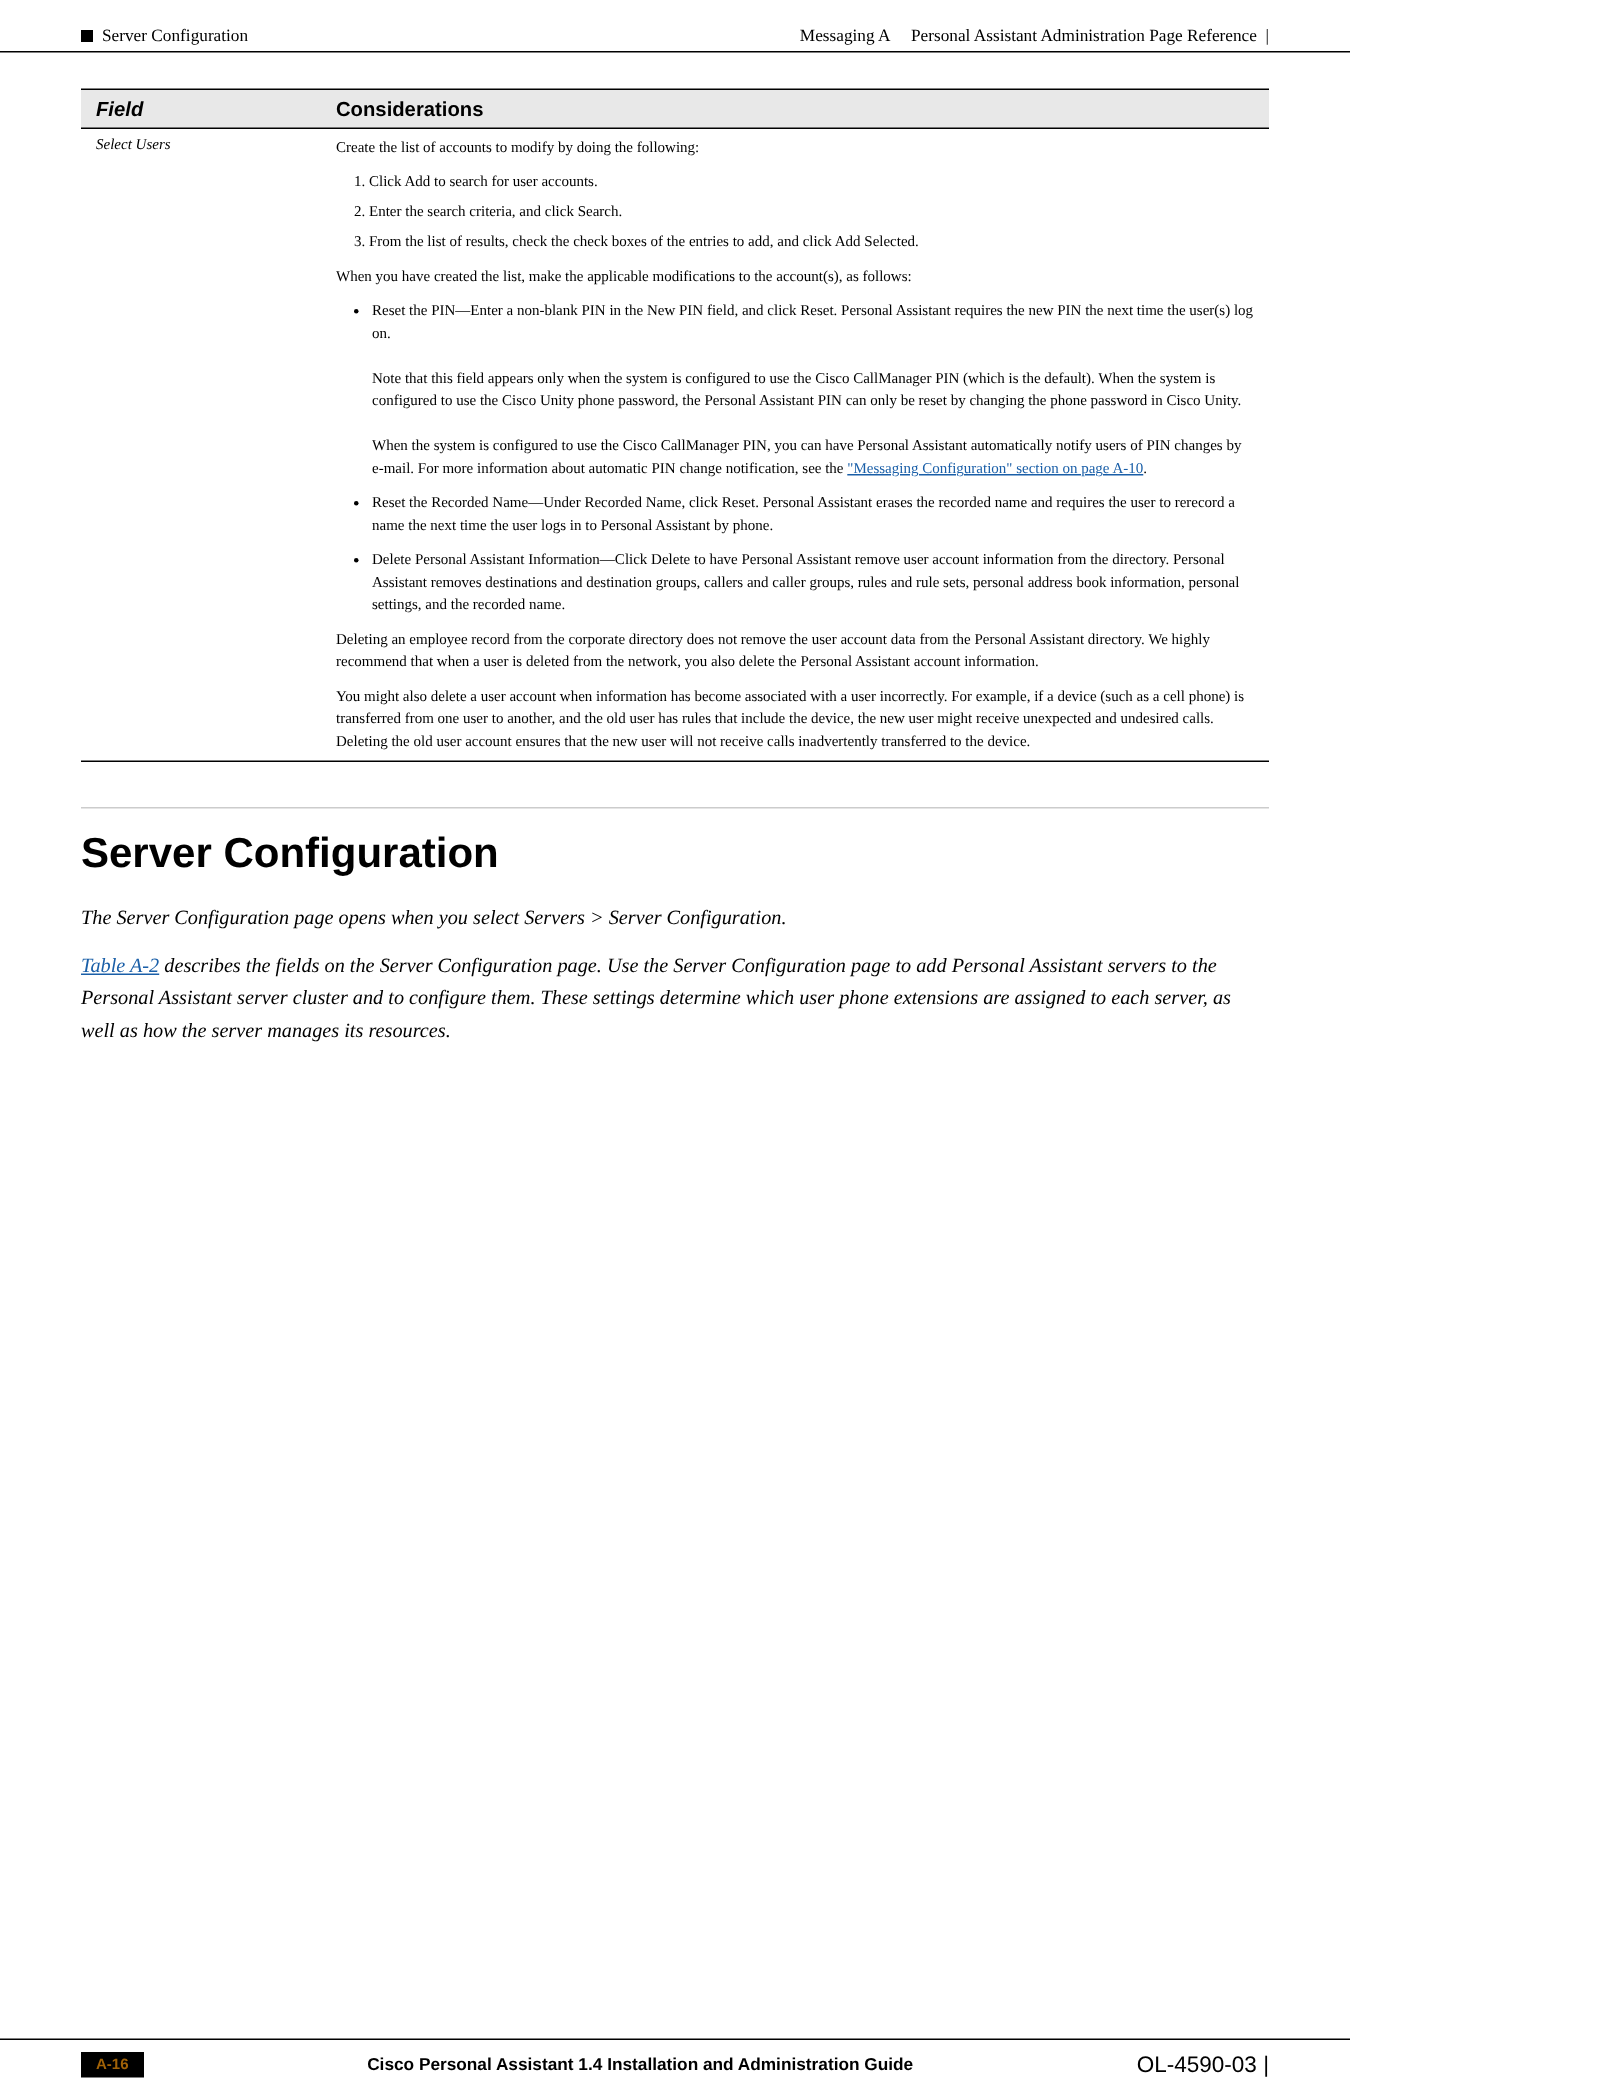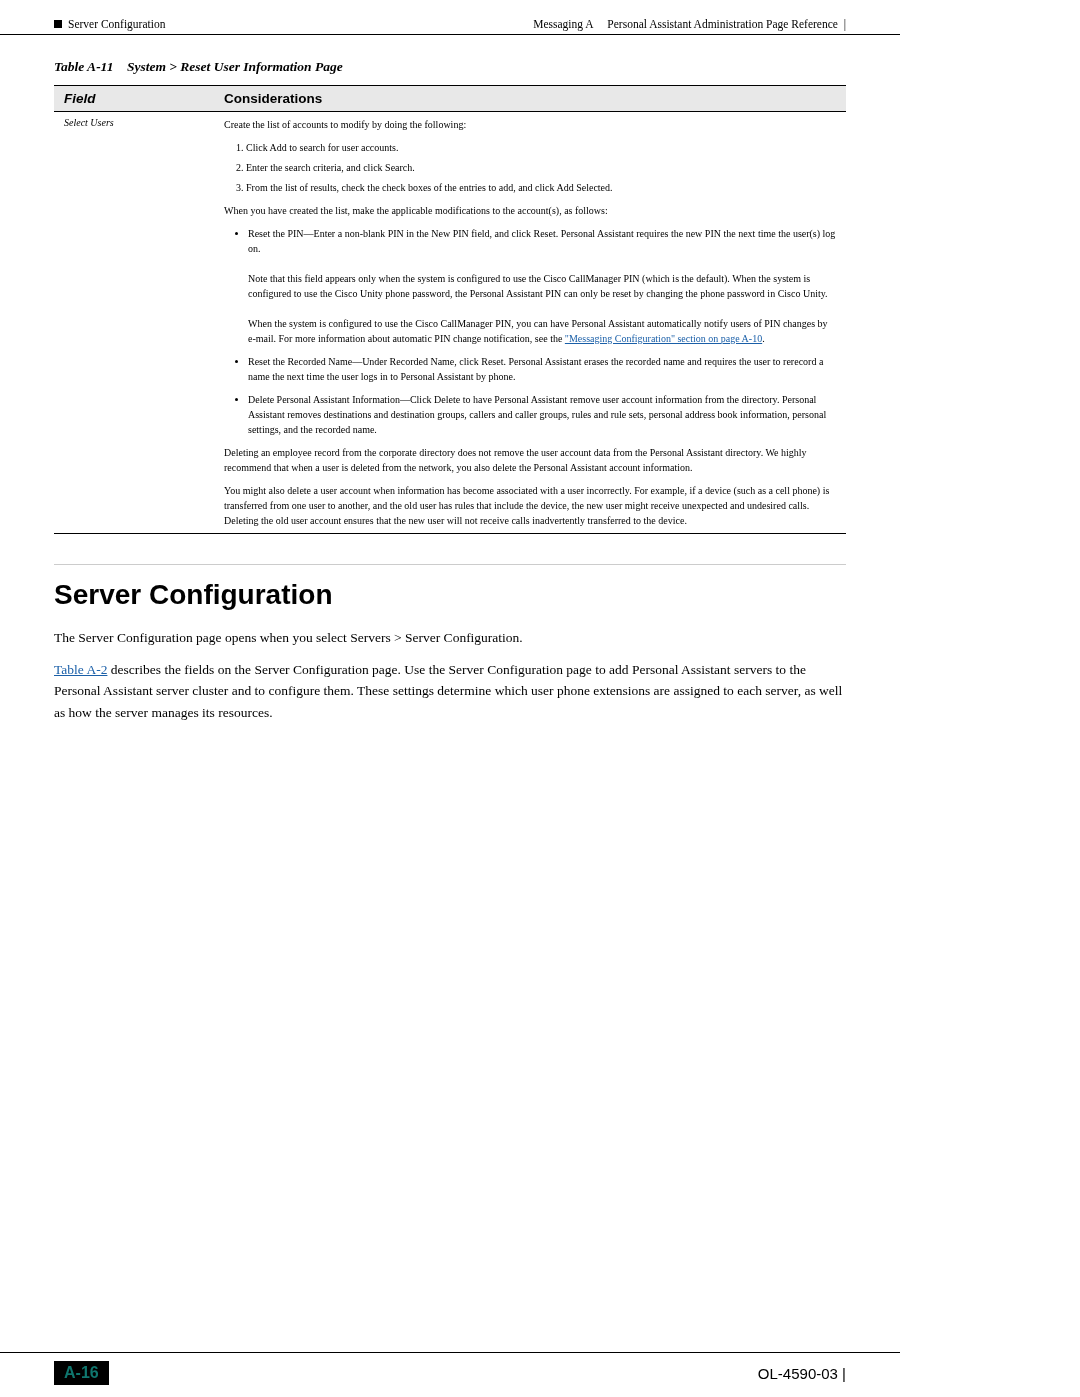--- a/index.html
+++ b/index.html
@@ -139,20 +139,21 @@
       margin-bottom: 16px;
       margin-top: 10px;
       border-top: 1px solid #ccc;
       padding-top: 14px;
     }
 
     .section-body p {
       line-height: 1.6;
       font-size: 13.5px;
       margin-bottom: 10px;
+      font-style: italic;
     }
 
     
     .page-footer {
       position: absolute;
       bottom: 0;
       left: 0;
       right: 0;
       display: flex;
       justify-content: space-between;
@@ -160,22 +161,22 @@
       padding: 8px 54px 12px 54px;
       border-top: 1px solid #000;
     }
     .footer-left {
       display: flex;
       align-items: center;
       gap: 0;
     }
     .footer-page-label {
       background: #000;
-      color: #0f766e;
-      font-size: 16px;
+      color: #a16207;
+      font-size: 10px;
       font-weight: bold;
       font-family: Arial, Helvetica, sans-serif;
       padding: 3px 10px;
     }
     .footer-center {
       font-size: 11.5px;
       font-weight: bold;
       font-family: Arial, Helvetica, sans-serif;
       text-align: center;
       flex: 1;
@@ -199,25 +200,20 @@
     <div class="header-right">
       <span>Messaging A</span>
       <span>&nbsp;&nbsp;&nbsp;</span>
       <span>Personal Assistant Administration Page Reference</span>
       <span>&nbsp;|</span>
     </div>
   </div>
 
   <div class="main-content">
 
-    <div class="table-caption">
-      <span class="table-caption-text">
-        <strong>Table A-11</strong>&nbsp;&nbsp;&nbsp;&nbsp;<strong>System &gt; Reset User Information Page</strong>
-      </span>
-    </div>
 
     <table class="data-table">
       <thead>
         <tr>
           <th class="field-col">Field</th>
           <th class="considerations-col">Considerations</th>
         </tr>
       </thead>
       <tbody>
         <tr class="table-row">
@@ -259,18 +255,19 @@
         </p>
       </div>
     </div>
 
   </div>
 
   <div class="page-footer">
     <div class="footer-left">
       <span class="footer-page-label">A-16</span>
     </div>
+    <div class="footer-center">Cisco Personal Assistant 1.4 Installation and Administration Guide</div>
     <div class="footer-right">
       <span>OL-4590-03</span>&nbsp;|
     </div>
   </div>
 
 </div>
 
 </body></html>

